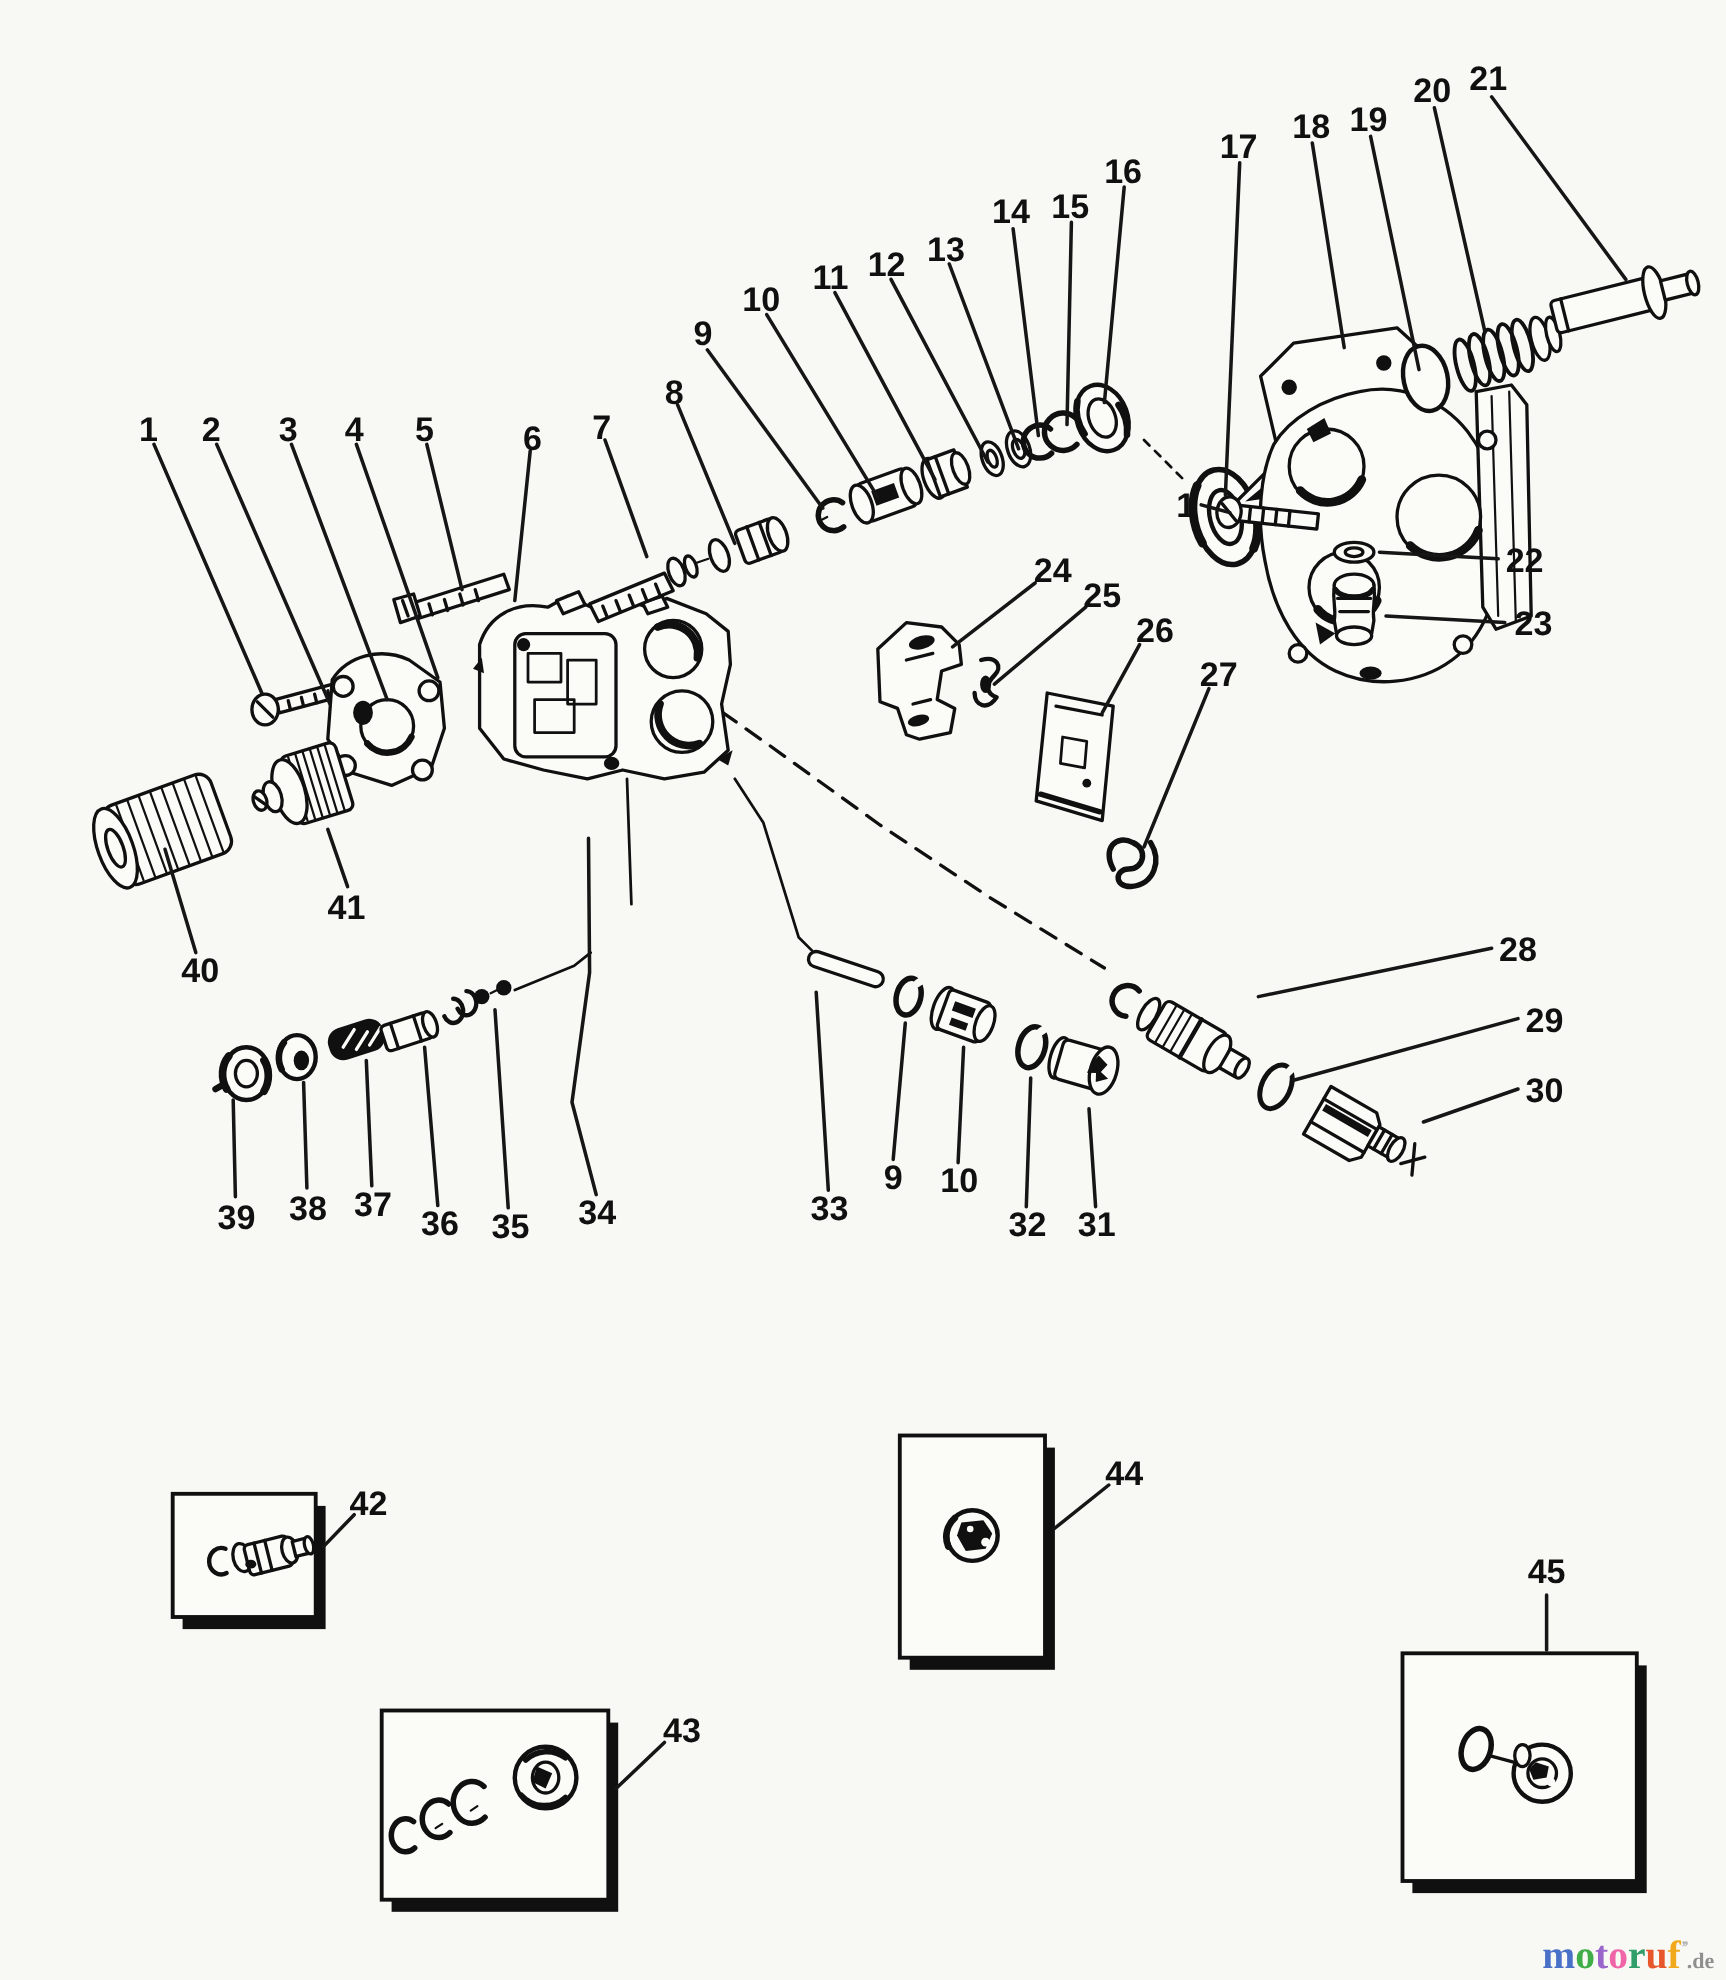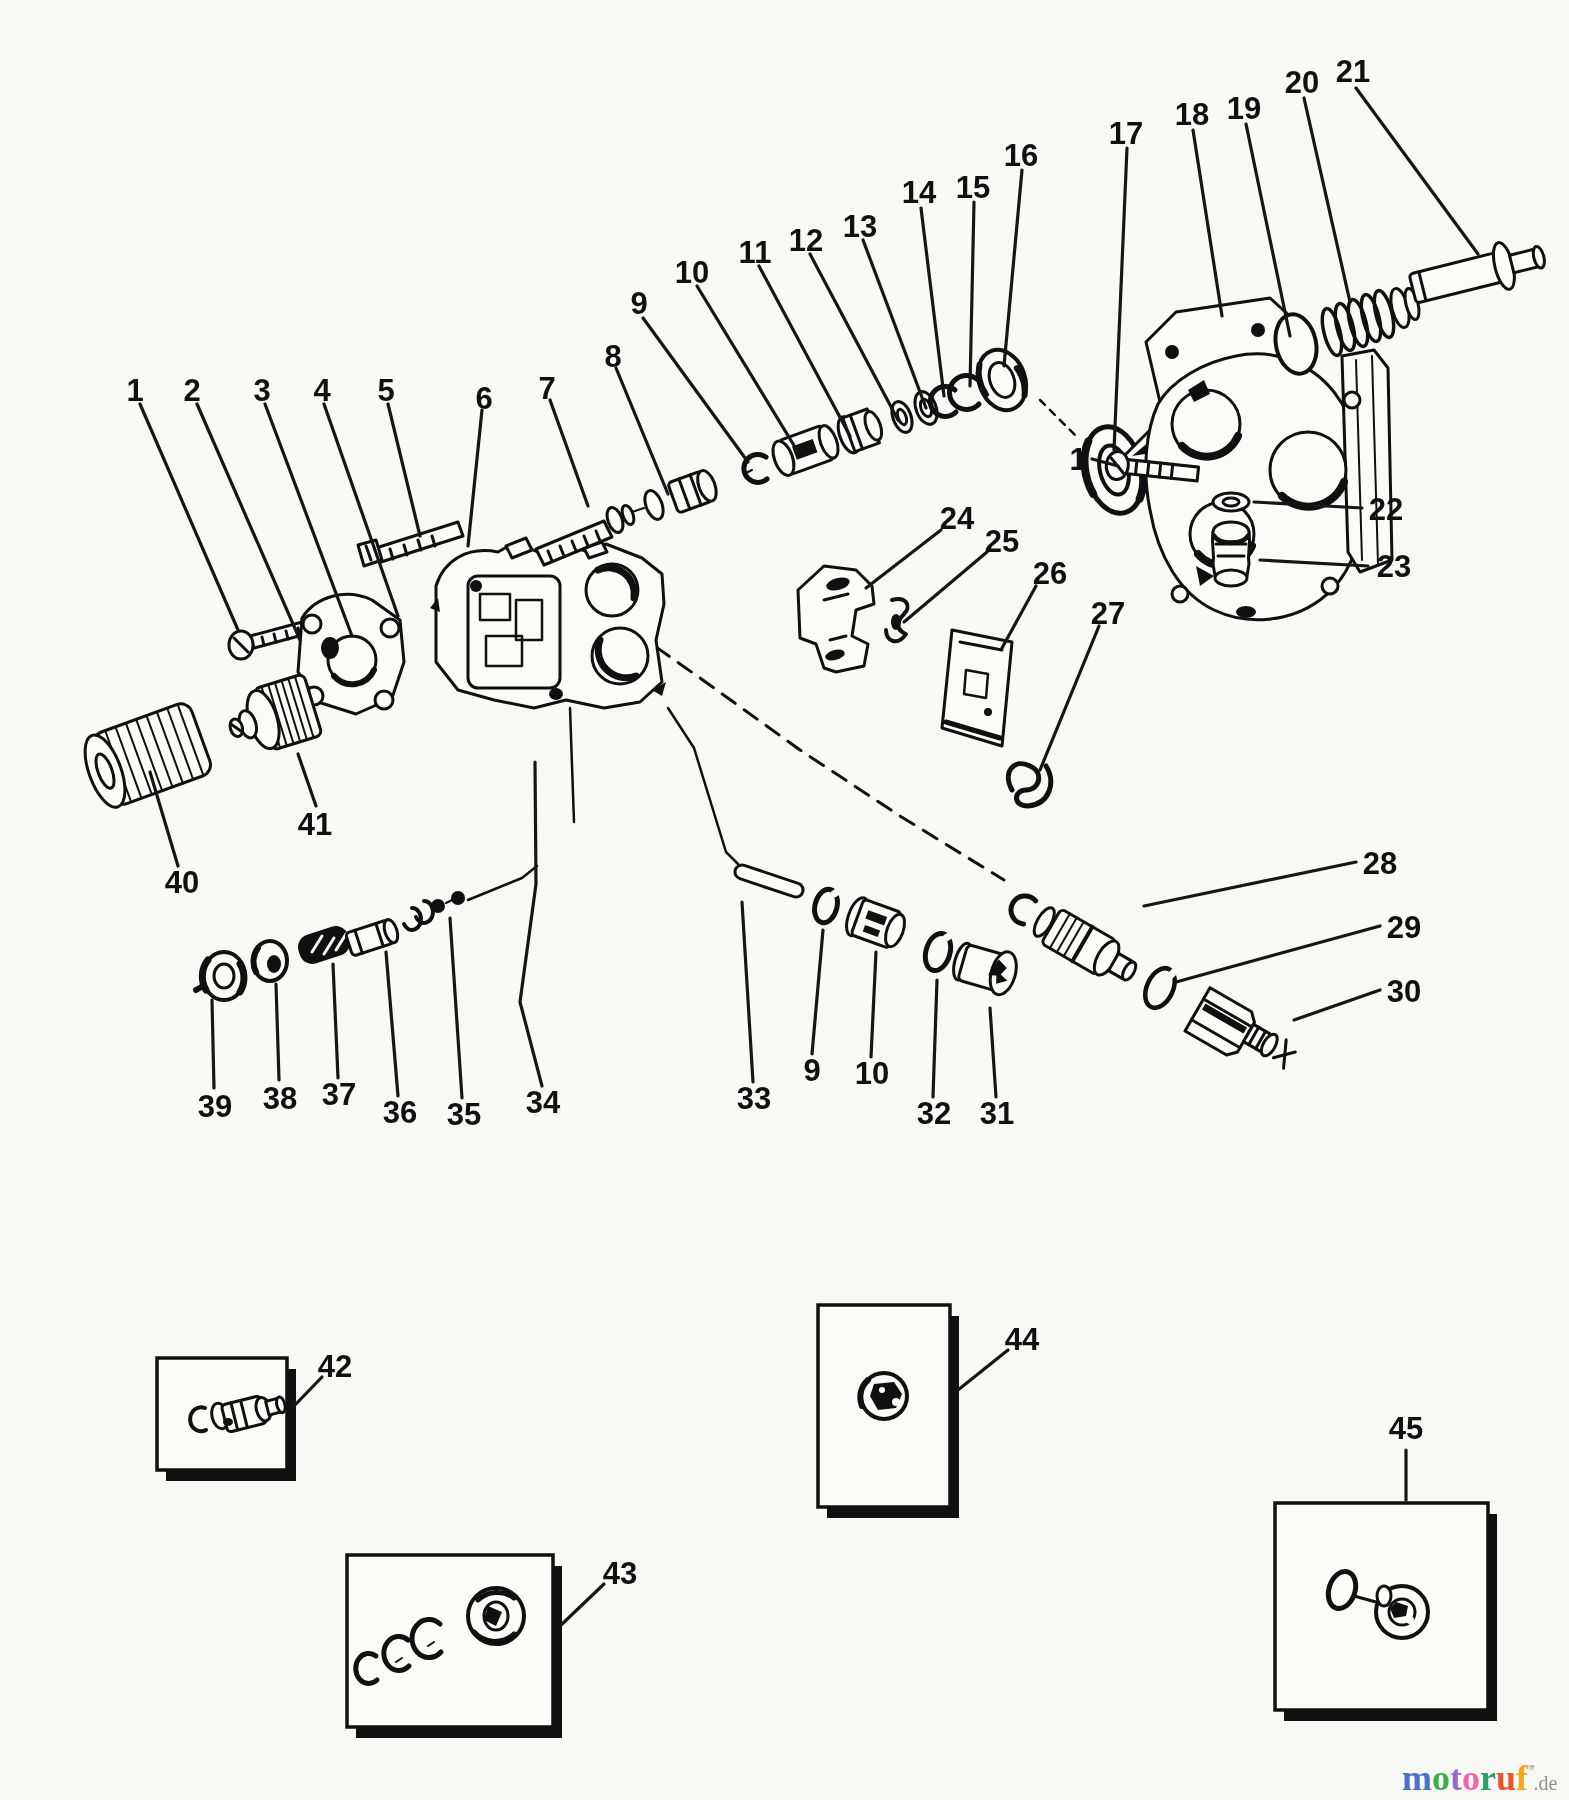--- a/index.html
+++ b/index.html
@@ -5,21 +5,21 @@
   html,body{margin:0;padding:0;}
   body{font-family:"Liberation Sans",sans-serif;}
   .stage{position:relative;width:1569px;height:1800px;background:#f8f8f4;overflow:hidden;}
   #diagram{position:absolute;left:0;top:0;}
   text.co{font-family:"Liberation Sans",sans-serif;font-weight:700;font-size:31px;fill:#101010;}
   polyline.leader{fill:none;stroke:#161616;stroke-width:3.2;stroke-linecap:round;stroke-linejoin:round;}
   rect.kit-shadow{fill:#101010;}
   rect.kit-face{fill:#fbfbf8;stroke:#101010;stroke-width:3.5;}
   .logo{position:absolute;left:1402px;top:1752px;white-space:nowrap;
         font-family:"Liberation Serif",serif;font-weight:700;font-size:36px;line-height:38px;}
-  .logo .tld{font-size:20px;font-weight:400;}
+  .logo .tld{font-size:20px;font-weight:700;}
   .logo .marks{font-size:16px;vertical-align:14px;letter-spacing:-2px;}
 </style>
 </head>
 <body style="background: rgb(248, 248, 244);">
 
 <div class="stage">
 <svg id="diagram" width="1569" height="1800" viewBox="0 0 1569 1800">
 
   <g id="kitboxes">
         <rect x="166" y="1369" width="130" height="112" class="kit-shadow"></rect>

